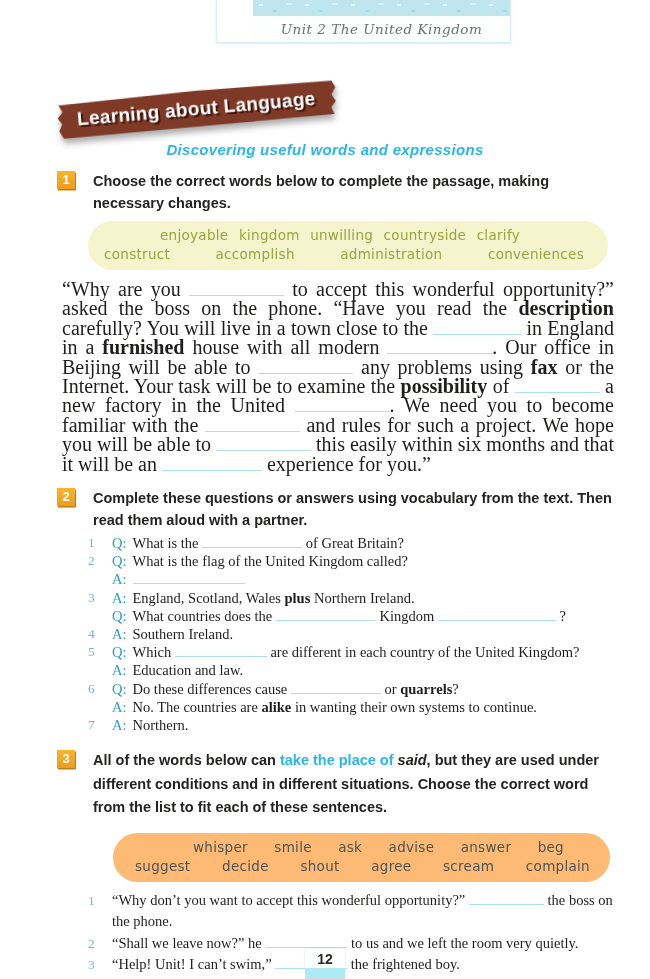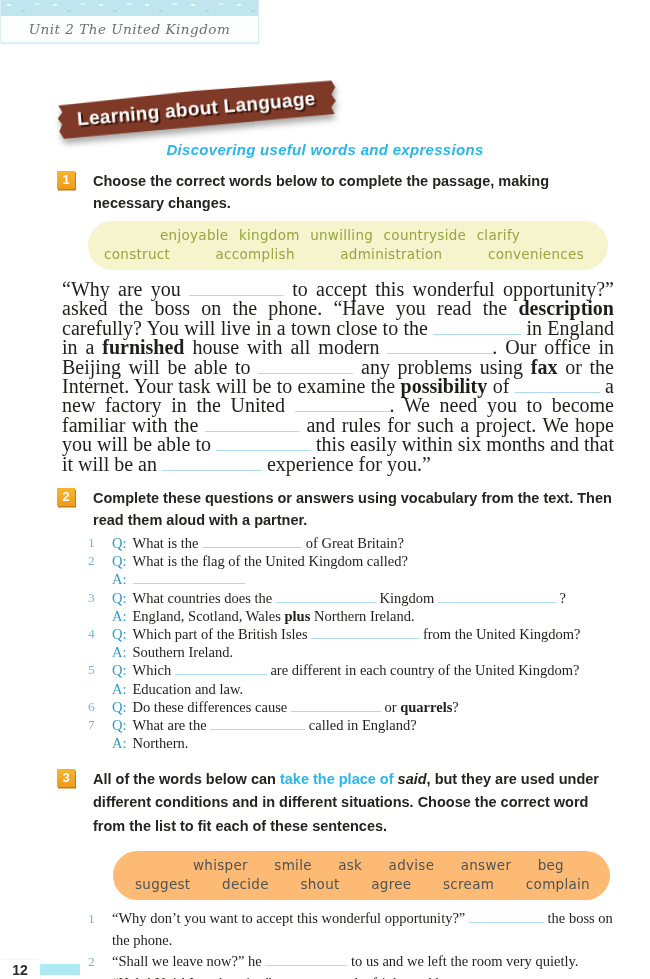--- a/index.html
+++ b/index.html
@@ -4,23 +4,24 @@
 <style>
   html,body{margin:0;padding:0;}
   body{
     width:650px;height:979px;position:relative;overflow:hidden;
     background:#ffffff;
     font-family:"Liberation Serif", serif;
     color:#1e1e1c;
   }
   
   .unit-banner{
-    width:257px;
+    margin-left:216px;width:257px;
     border:1px solid #dcedf4;border-top:none;
     box-shadow:0 1px 2px rgba(180,210,220,.5);
+    padding-left:36px;
   }
   .unit-banner-texture{
     height:16px;background-color:#bfe5ef;
     background-image:
       radial-gradient(ellipse 5px 2.5px at 8px 5px, #eaf8fb 45%, transparent 50%),
       radial-gradient(ellipse 4px 2px at 22px 11px, #a9d9e8 45%, transparent 50%),
       radial-gradient(ellipse 6px 2.5px at 36px 4px, #def2f7 45%, transparent 50%);
     background-size:46px 16px;
   }
   .unit-banner-title{
@@ -111,21 +112,21 @@
   .sent-num{flex:0 0 24px;color:#74b7da;font-size:13.5px;line-height:21.5px;}
   .sent-text{margin:0;flex:1;line-height:21.5px;}
   
   #exercise-1{margin-top:12px;}
   #exercise-2{margin-top:13px;}
   #exercise-3{margin-top:15px;}
   #exercise-3 .ex-instruction{line-height:23.5px;}
   
   .footer{
     position:absolute;left:0;bottom:0;width:650px;
-    display:flex;flex-direction:row;align-items:center;
+    display:flex;flex-direction:column;align-items:center;
   }
   .pageno{
     width:40px;text-align:center;background:#ffffff;
     font-family:"Liberation Sans", sans-serif;font-weight:bold;
     font-size:14px;color:#2a2a28;padding:2px 0 1px 0;
     box-shadow:0 0 2px rgba(200,220,228,.8);
   }
   .footer-strip{width:40px;height:11px;background:#aeeaf4;}
 </style>
 </head>
@@ -187,52 +188,51 @@
         <span class="qa-num">2</span>
         <div class="qa-body">
           <div class="qa-line"><span class="qa-label">Q:</span><span><span class="seg-n">What is the flag of the United Kingdom called?</span></span></div>
           <div class="qa-line"><span class="qa-label">A:</span><span><span class="blank" style="width: 112px;"></span></span></div>
         </div>
       </div>
 
       <div class="qa-item">
         <span class="qa-num">3</span>
         <div class="qa-body">
+          <div class="qa-line"><span class="qa-label">A:</span><span><span class="seg-n">England, Scotland, Wales </span><span class="seg-b">plus</span><span class="seg-n"> Northern Ireland.</span></span></div>
           <div class="qa-line"><span class="qa-label">Q:</span><span><span class="seg-n">What countries does the </span><span class="blank" style="width: 100px;"></span><span class="seg-n"> Kingdom </span><span class="blank" style="width: 118px;"></span><span class="seg-n"> ?</span></span></div>
-          <div class="qa-line"><span class="qa-label">A:</span><span><span class="seg-n">England, Scotland, Wales </span><span class="seg-b">plus</span><span class="seg-n"> Northern Ireland.</span></span></div>
         </div>
       </div>
 
       <div class="qa-item">
         <span class="qa-num">4</span>
         <div class="qa-body">
-          <div class="qa-line"><span class="qa-label">Q:</span><span><span class="seg-n">Which part of the British Isles </span><span class="blank" style="width: 108px;"></span><span class="seg-n"> from the United Kingdom?</span></span></div>
           <div class="qa-line"><span class="qa-label">A:</span><span><span class="seg-n">Southern Ireland.</span></span></div>
         </div>
       </div>
 
       <div class="qa-item">
         <span class="qa-num">5</span>
         <div class="qa-body">
           <div class="qa-line"><span class="qa-label">Q:</span><span><span class="seg-n">Which </span><span class="blank" style="width: 92px;"></span><span class="seg-n"> are different in each country of the United Kingdom?</span></span></div>
           <div class="qa-line"><span class="qa-label">A:</span><span><span class="seg-n">Education and law.</span></span></div>
         </div>
       </div>
 
       <div class="qa-item">
         <span class="qa-num">6</span>
         <div class="qa-body">
           <div class="qa-line"><span class="qa-label">Q:</span><span><span class="seg-n">Do these differences cause </span><span class="blank" style="width: 90px;"></span><span class="seg-n"> or </span><span class="seg-b">quarrels</span><span class="seg-n">?</span></span></div>
+          <div class="qa-line"><span class="qa-label">A:</span><span><span class="seg-n">No. The countries are </span><span class="seg-b">alike</span><span class="seg-n"> in wanting their own systems to continue.</span></span></div>
         </div>
       </div>
 
       <div class="qa-item">
         <span class="qa-num">7</span>
         <div class="qa-body">
-          <div class="qa-line"><span class="qa-label">Q:</span><span><span class="seg-n">What are the </span><span class="blank" style="width: 95px;"></span><span class="seg-n"> called in England?</span></span></div>
           <div class="qa-line"><span class="qa-label">A:</span><span><span class="seg-n">Northern.</span></span></div>
         </div>
       </div>
 
     </div>
   </section>
 
   <section id="exercise-3">
     <div class="ex-head">
       <span class="badge">3</span>

